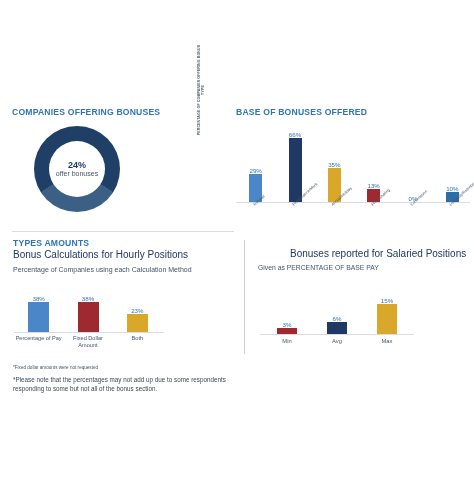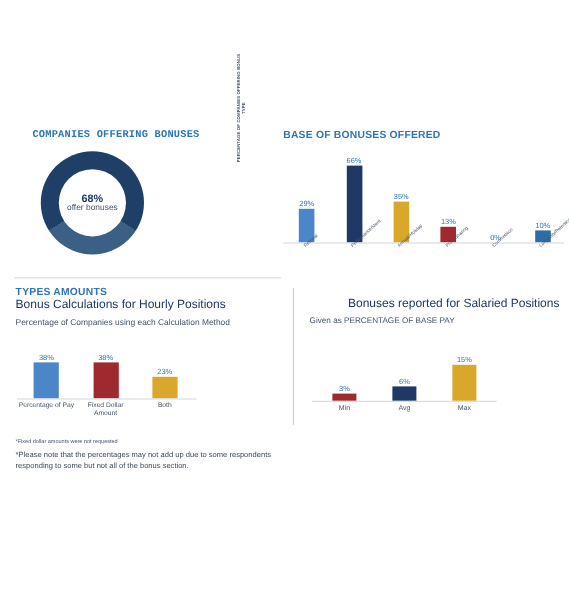--- a/index.html
+++ b/index.html
@@ -183,26 +183,26 @@
     top: 0;
     width: 46px;
     text-align: center;
     font-size: 5.8px;
     color: #44546a;
   }
 </style>
 </head>
 <body>
 
-<div class="abs section-title" style="left:27px; top:107px;font-family:Liberation Mono, monospace;">COMPANIES OFFERING BONUSES</div>
+<div class="abs section-title" style="left:12px; top:107px;">COMPANIES OFFERING BONUSES</div>
 
 <div class="abs" id="donut-wrap">
   <div id="donut" style="background: conic-gradient(from 237.6deg, rgb(31, 63, 102) 0deg, rgb(31, 63, 102) 244.8deg, rgb(60, 95, 134) 244.8deg, rgb(60, 95, 134) 360deg);">
     <div id="donut-hole">
-      <div class="pct">68%</div>
+      <div class="pct">24%</div>
       <div class="cap">offer bonuses</div>
     </div>
   </div>
 </div>
 
 <div class="abs section-title" style="left:236px; top:107px;">BASE OF BONUSES OFFERED</div>
 
 <div class="abs" id="vaxis-caption">PERCENTAGE OF COMPANIES OFFERING BONUS TYPE</div>
 
 <div class="abs" id="types-chart">

